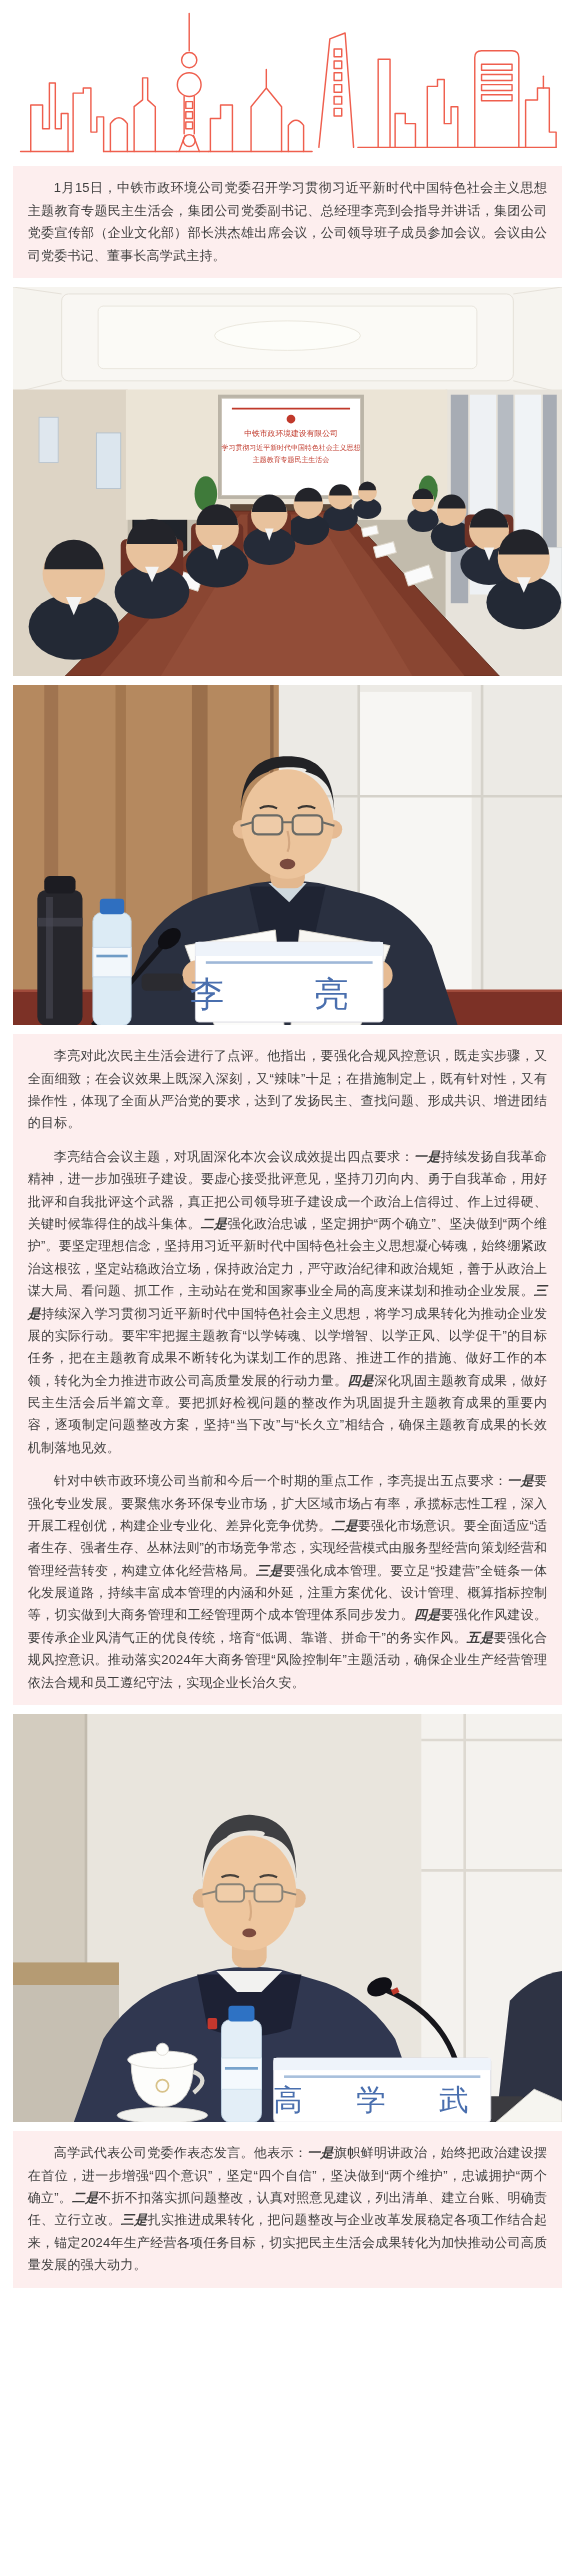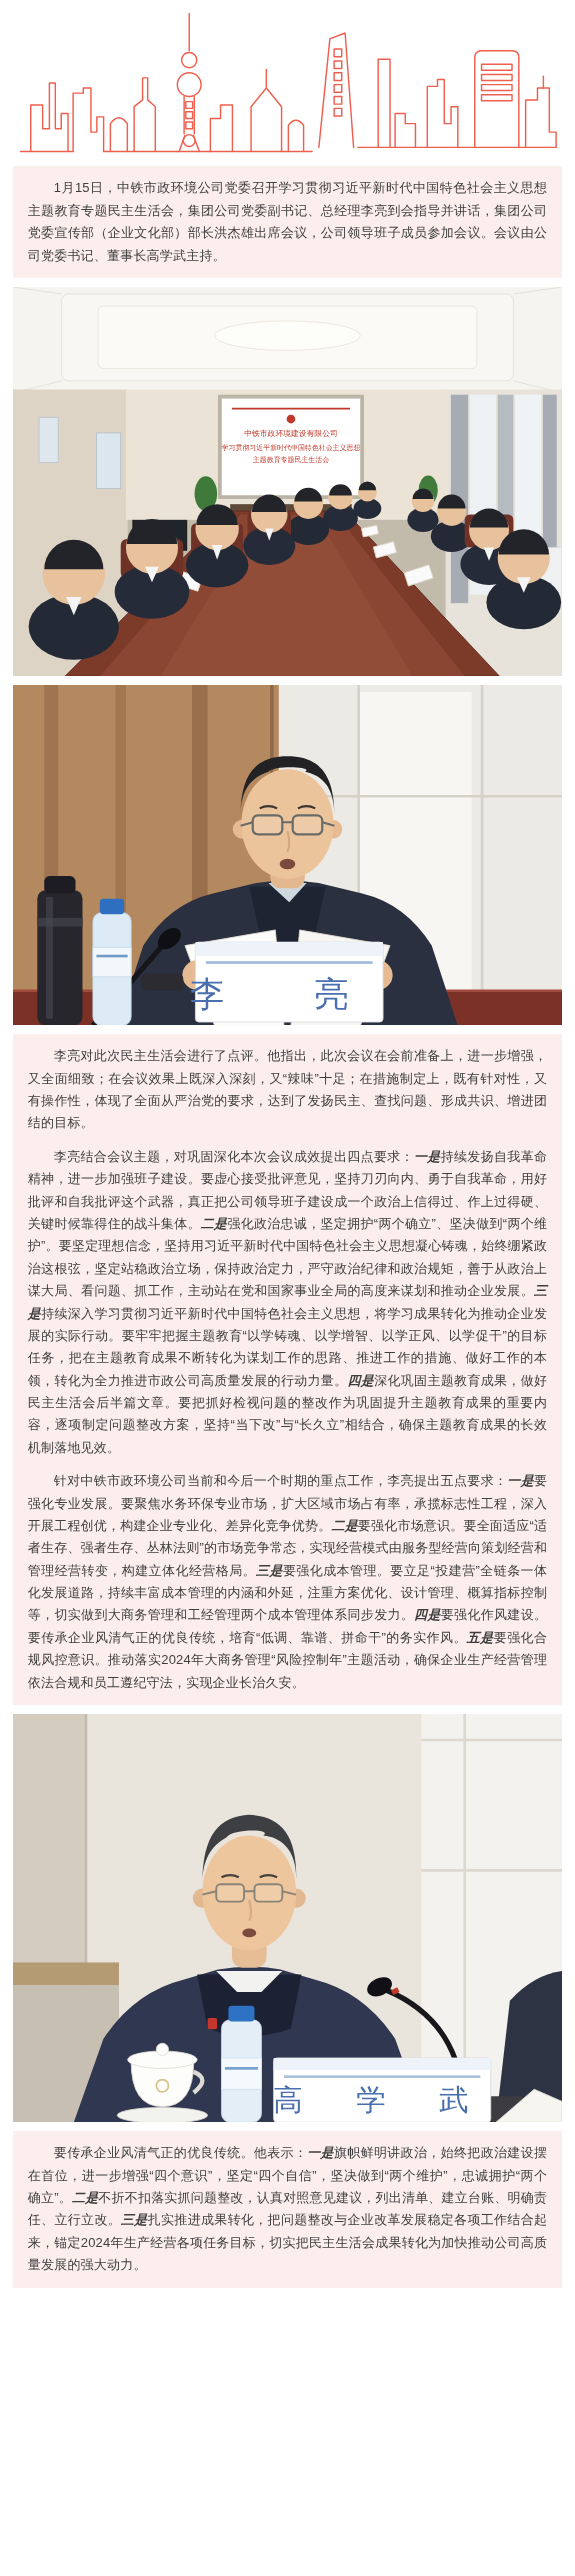--- a/index.html
+++ b/index.html
@@ -253,21 +253,21 @@
       <g>
         <rect x="210" y="296" width="216" height="92" rx="4" fill="#ffffff" stroke="#d9d9e2"></rect>
         <rect x="210" y="296" width="216" height="16" fill="#eef3fa"></rect>
         <rect x="222" y="318" width="192" height="3" fill="#9fb8d8"></rect>
         <text x="318" y="370" font-size="40" letter-spacing="46" text-anchor="middle" fill="var(--placard-blue)">李 亮</text>
       </g>
     </svg>
   </figure>
 
   <section class="tb">
-    <p><span>李亮对此次民主生活会进行了点评。他指出，此次会议在会前准备上，进一步增强，又全面细致；在会议效果上既深入深刻，又“辣味”十足；在措施制定上，既有针对性，又有操作性，体现了全面从严治党的要求，达到了发扬民主、查找问题、形成共识、增进团结的目标。</span></p>
+    <p><span>李亮对此次民主生活会进行了点评。他指出，要强化合规风控意识，既走实步骤，又全面细致；在会议效果上既深入深刻，又“辣味”十足；在措施制定上，既有针对性，又有操作性，体现了全面从严治党的要求，达到了发扬民主、查找问题、形成共识、增进团结的目标。</span></p>
     <p><span>李亮结合会议主题，对巩固深化本次会议成效提出四点要求：</span><b class="k">一是</b><span>持续发扬自我革命精神，进一步加强班子建设。要虚心接受批评意见，坚持刀刃向内、勇于自我革命，用好批评和自我批评这个武器，真正把公司领导班子建设成一个政治上信得过、作上过得硬、关键时候靠得住的战斗集体。</span><b class="k">二是</b><span>强化政治忠诚，坚定拥护“两个确立”、坚决做到“两个维护”。要坚定理想信念，坚持用习近平新时代中国特色社会主义思想凝心铸魂，始终绷紧政治这根弦，坚定站稳政治立场，保持政治定力，严守政治纪律和政治规矩，善于从政治上谋大局、看问题、抓工作，主动站在党和国家事业全局的高度来谋划和推动企业发展。</span><b class="k">三是</b><span>持续深入学习贯彻习近平新时代中国特色社会主义思想，将学习成果转化为推动企业发展的实际行动。要牢牢把握主题教育“以学铸魂、以学增智、以学正风、以学促干”的目标任务，把在主题教育成果不断转化为谋划工作的思路、推进工作的措施、做好工作的本领，转化为全力推进市政公司高质量发展的行动力量。</span><b class="k">四是</b><span>深化巩固主题教育成果，做好民主生活会后半篇文章。要把抓好检视问题的整改作为巩固提升主题教育成果的重要内容，逐项制定问题整改方案，坚持“当下改”与“长久立”相结合，确保主题教育成果的长效机制落地见效。</span></p>
     <p><span>针对中铁市政环境公司当前和今后一个时期的重点工作，李亮提出五点要求：</span><b class="k">一是</b><span>要强化专业发展。要聚焦水务环保专业市场，扩大区域市场占有率，承揽标志性工程，深入开展工程创优，构建企业专业化、差异化竞争优势。</span><b class="k">二是</b><span>要强化市场意识。要全面适应“适者生存、强者生存、丛林法则”的市场竞争常态，实现经营模式由服务型经营向策划经营和管理经营转变，构建立体化经营格局。</span><b class="k">三是</b><span>要强化成本管理。要立足“投建营”全链条一体化发展道路，持续丰富成本管理的内涵和外延，注重方案优化、设计管理、概算指标控制等，切实做到大商务管理和工经管理两个成本管理体系同步发力。</span><b class="k">四是</b><span>要强化作风建设。要传承企业风清气正的优良传统，培育“低调、靠谱、拼命干”的务实作风。</span><b class="k">五是</b><span>要强化合规风控意识。推动落实2024年大商务管理“风险控制年”主题活动，确保企业生产经营管理依法合规和员工遵纪守法，实现企业长治久安。</span></p>
   </section>
 
   <figure class="ph">
     <svg viewBox="0 0 632 470" xmlns="http://www.w3.org/2000/svg">
       <rect width="632" height="470" fill="#e9e5dd"></rect>
       <g>
         <rect x="0" y="0" width="84" height="470" fill="#d3ccbf"></rect>
         <path d="M84,0 V470" stroke="#c2bbae" stroke-width="3"></path>
@@ -320,17 +320,17 @@
       <g>
         <rect x="300" y="396" width="250" height="74" rx="4" fill="#ffffff" stroke="#d8d8e0"></rect>
         <rect x="300" y="396" width="250" height="14" fill="#eef3fa"></rect>
         <rect x="312" y="416" width="226" height="3" fill="#a9c0dc"></rect>
         <text x="425" y="456" font-size="34" letter-spacing="26" text-anchor="middle" fill="var(--placard-blue)">高 学 武</text>
       </g>
     </svg>
   </figure>
 
   <section class="tb">
-    <p><span>要传承企业风清气正的优良传统。他表示：</span><b class="k">一是</b><span>旗帜鲜明讲政治，始终把政治建设摆在首位，进一步增强“四个意识”，坚定“四个自信”，坚决做到“两个维护”，忠诚拥护“两个确立”。</span><b class="k">二是</b><span>不折不扣落实抓问题整改，认真对照意见建议，列出清单、建立台账、明确责任、立行立改。</span><b class="k">三是</b><span>扎实推进成果转化，把问题整改与企业改革发展稳定各项工作结合起来，锚定2024年生产经营各项任务目标，切实把民主生活会成果转化为加快推动公司高质量发展的强大动力。</span></p>
+    <p><span>高学武代表公司党委作表态发言。他表示：</span><b class="k">一是</b><span>旗帜鲜明讲政治，始终把政治建设摆在首位，进一步增强“四个意识”，坚定“四个自信”，坚决做到“两个维护”，忠诚拥护“两个确立”。</span><b class="k">二是</b><span>不折不扣落实抓问题整改，认真对照意见建议，列出清单、建立台账、明确责任、立行立改。</span><b class="k">三是</b><span>扎实推进成果转化，把问题整改与企业改革发展稳定各项工作结合起来，锚定2024年生产经营各项任务目标，切实把民主生活会成果转化为加快推动公司高质量发展的强大动力。</span></p>
   </section>
 
 </div>
 
 
 </body></html>

